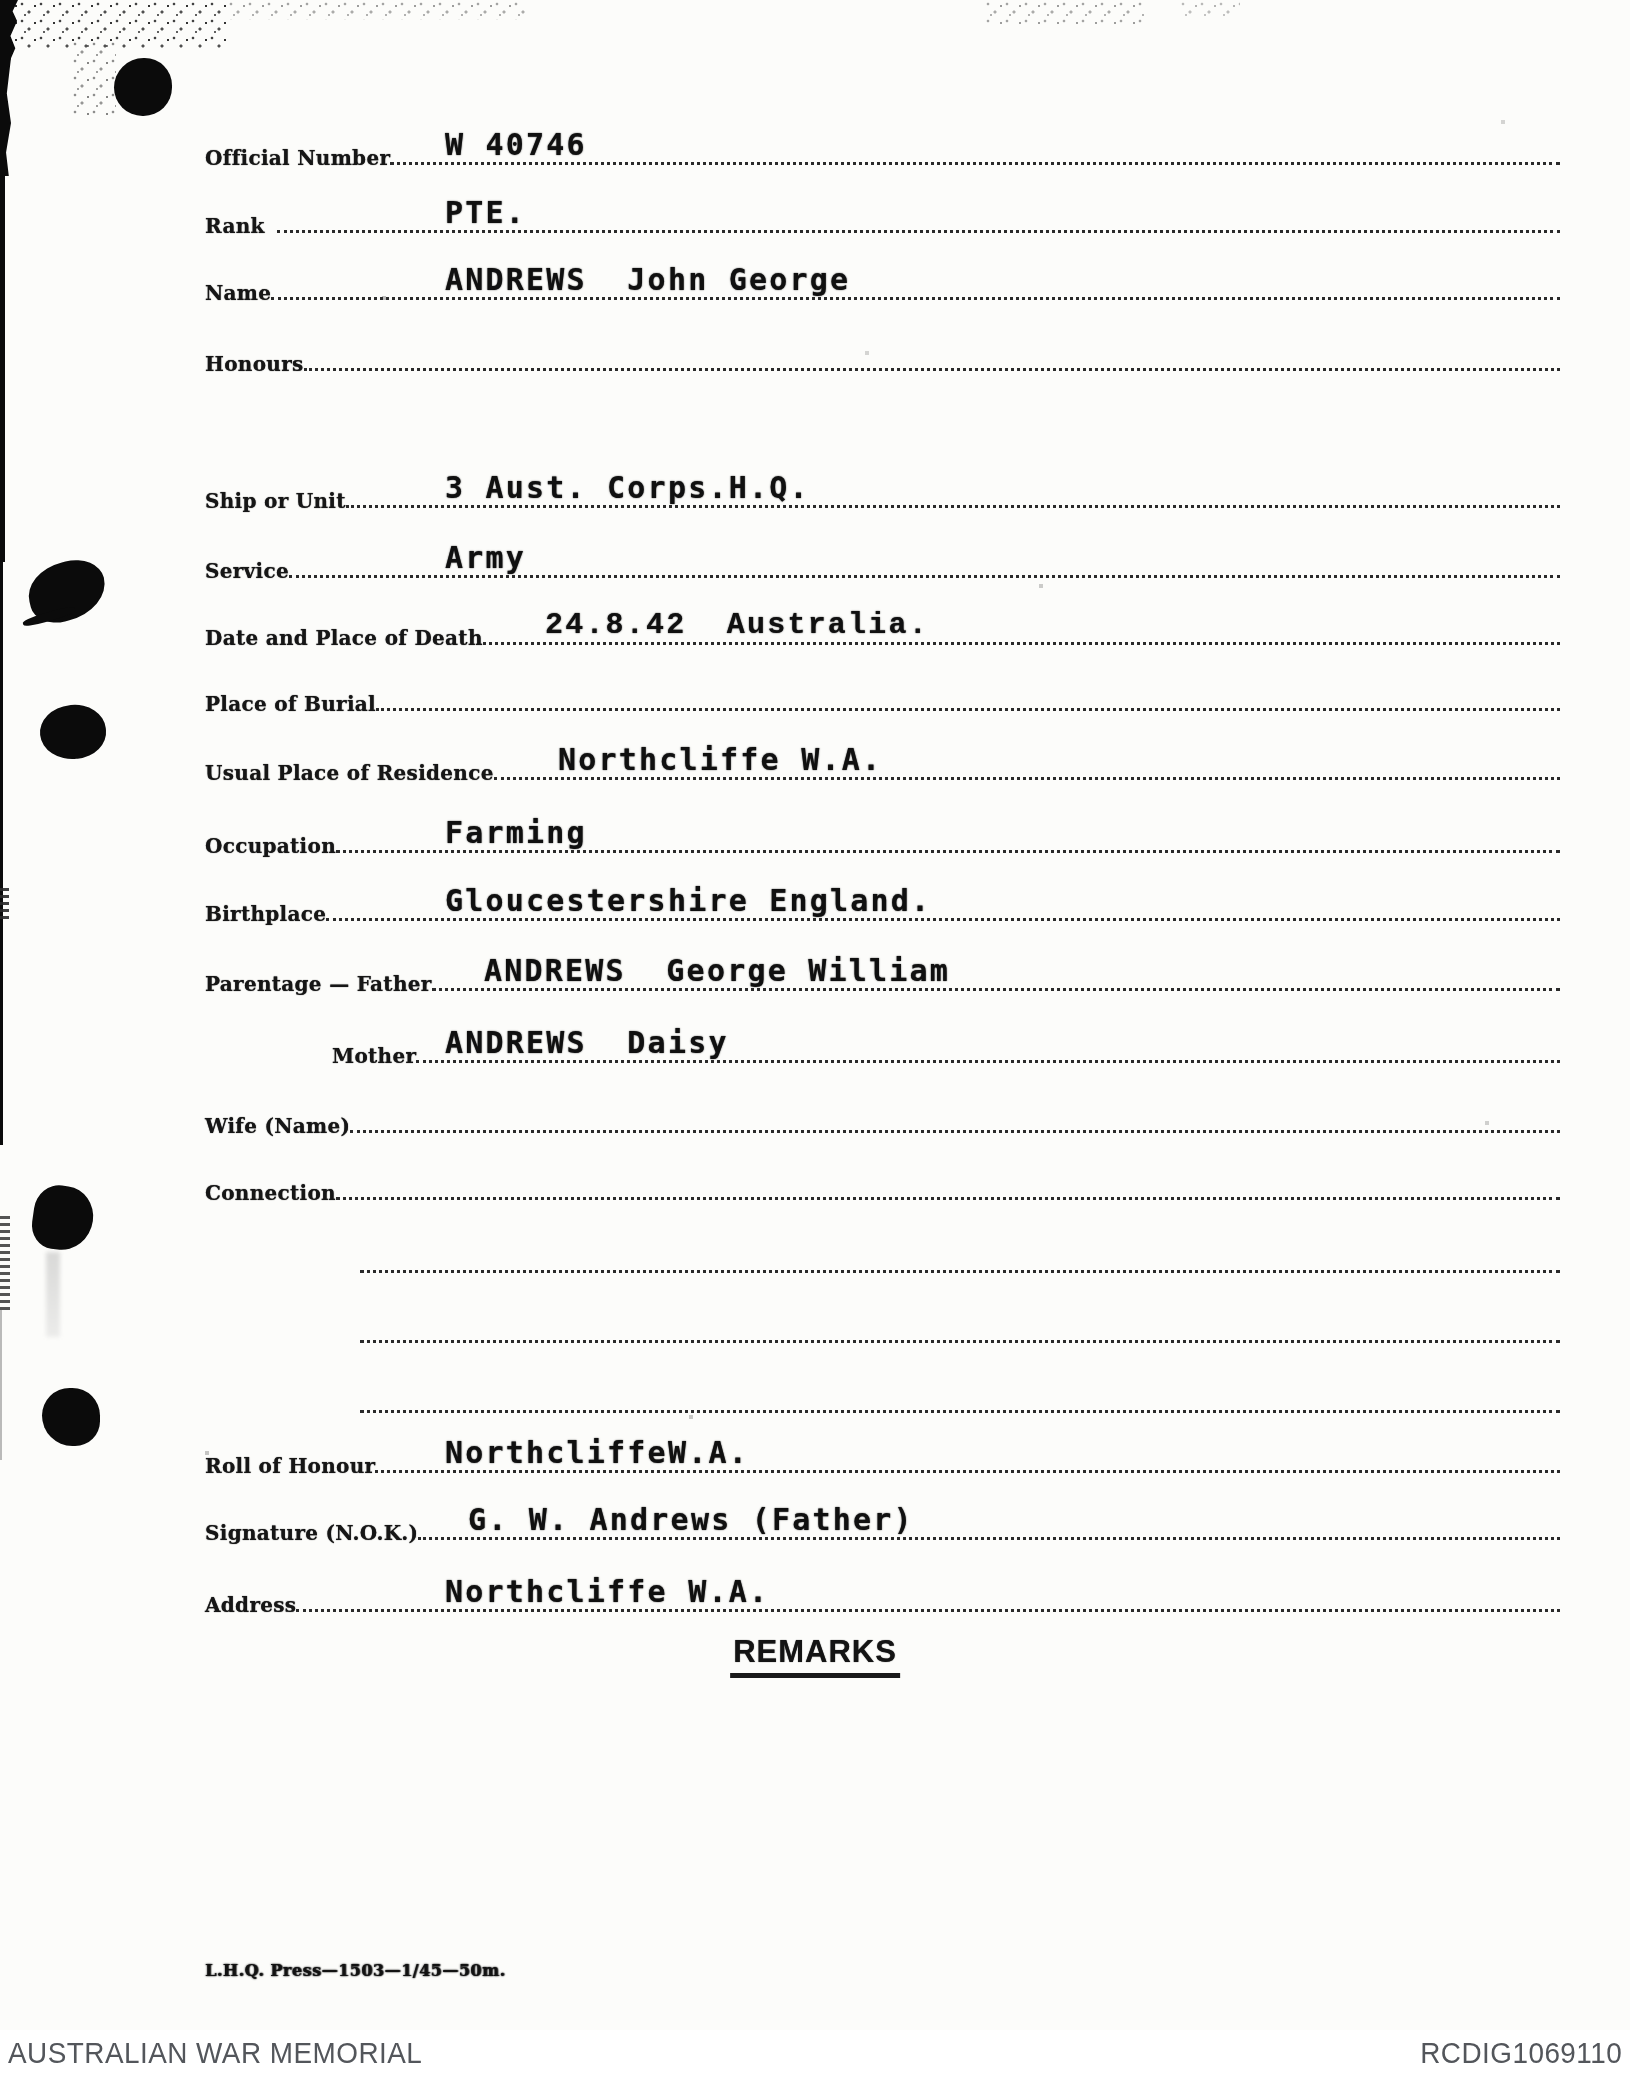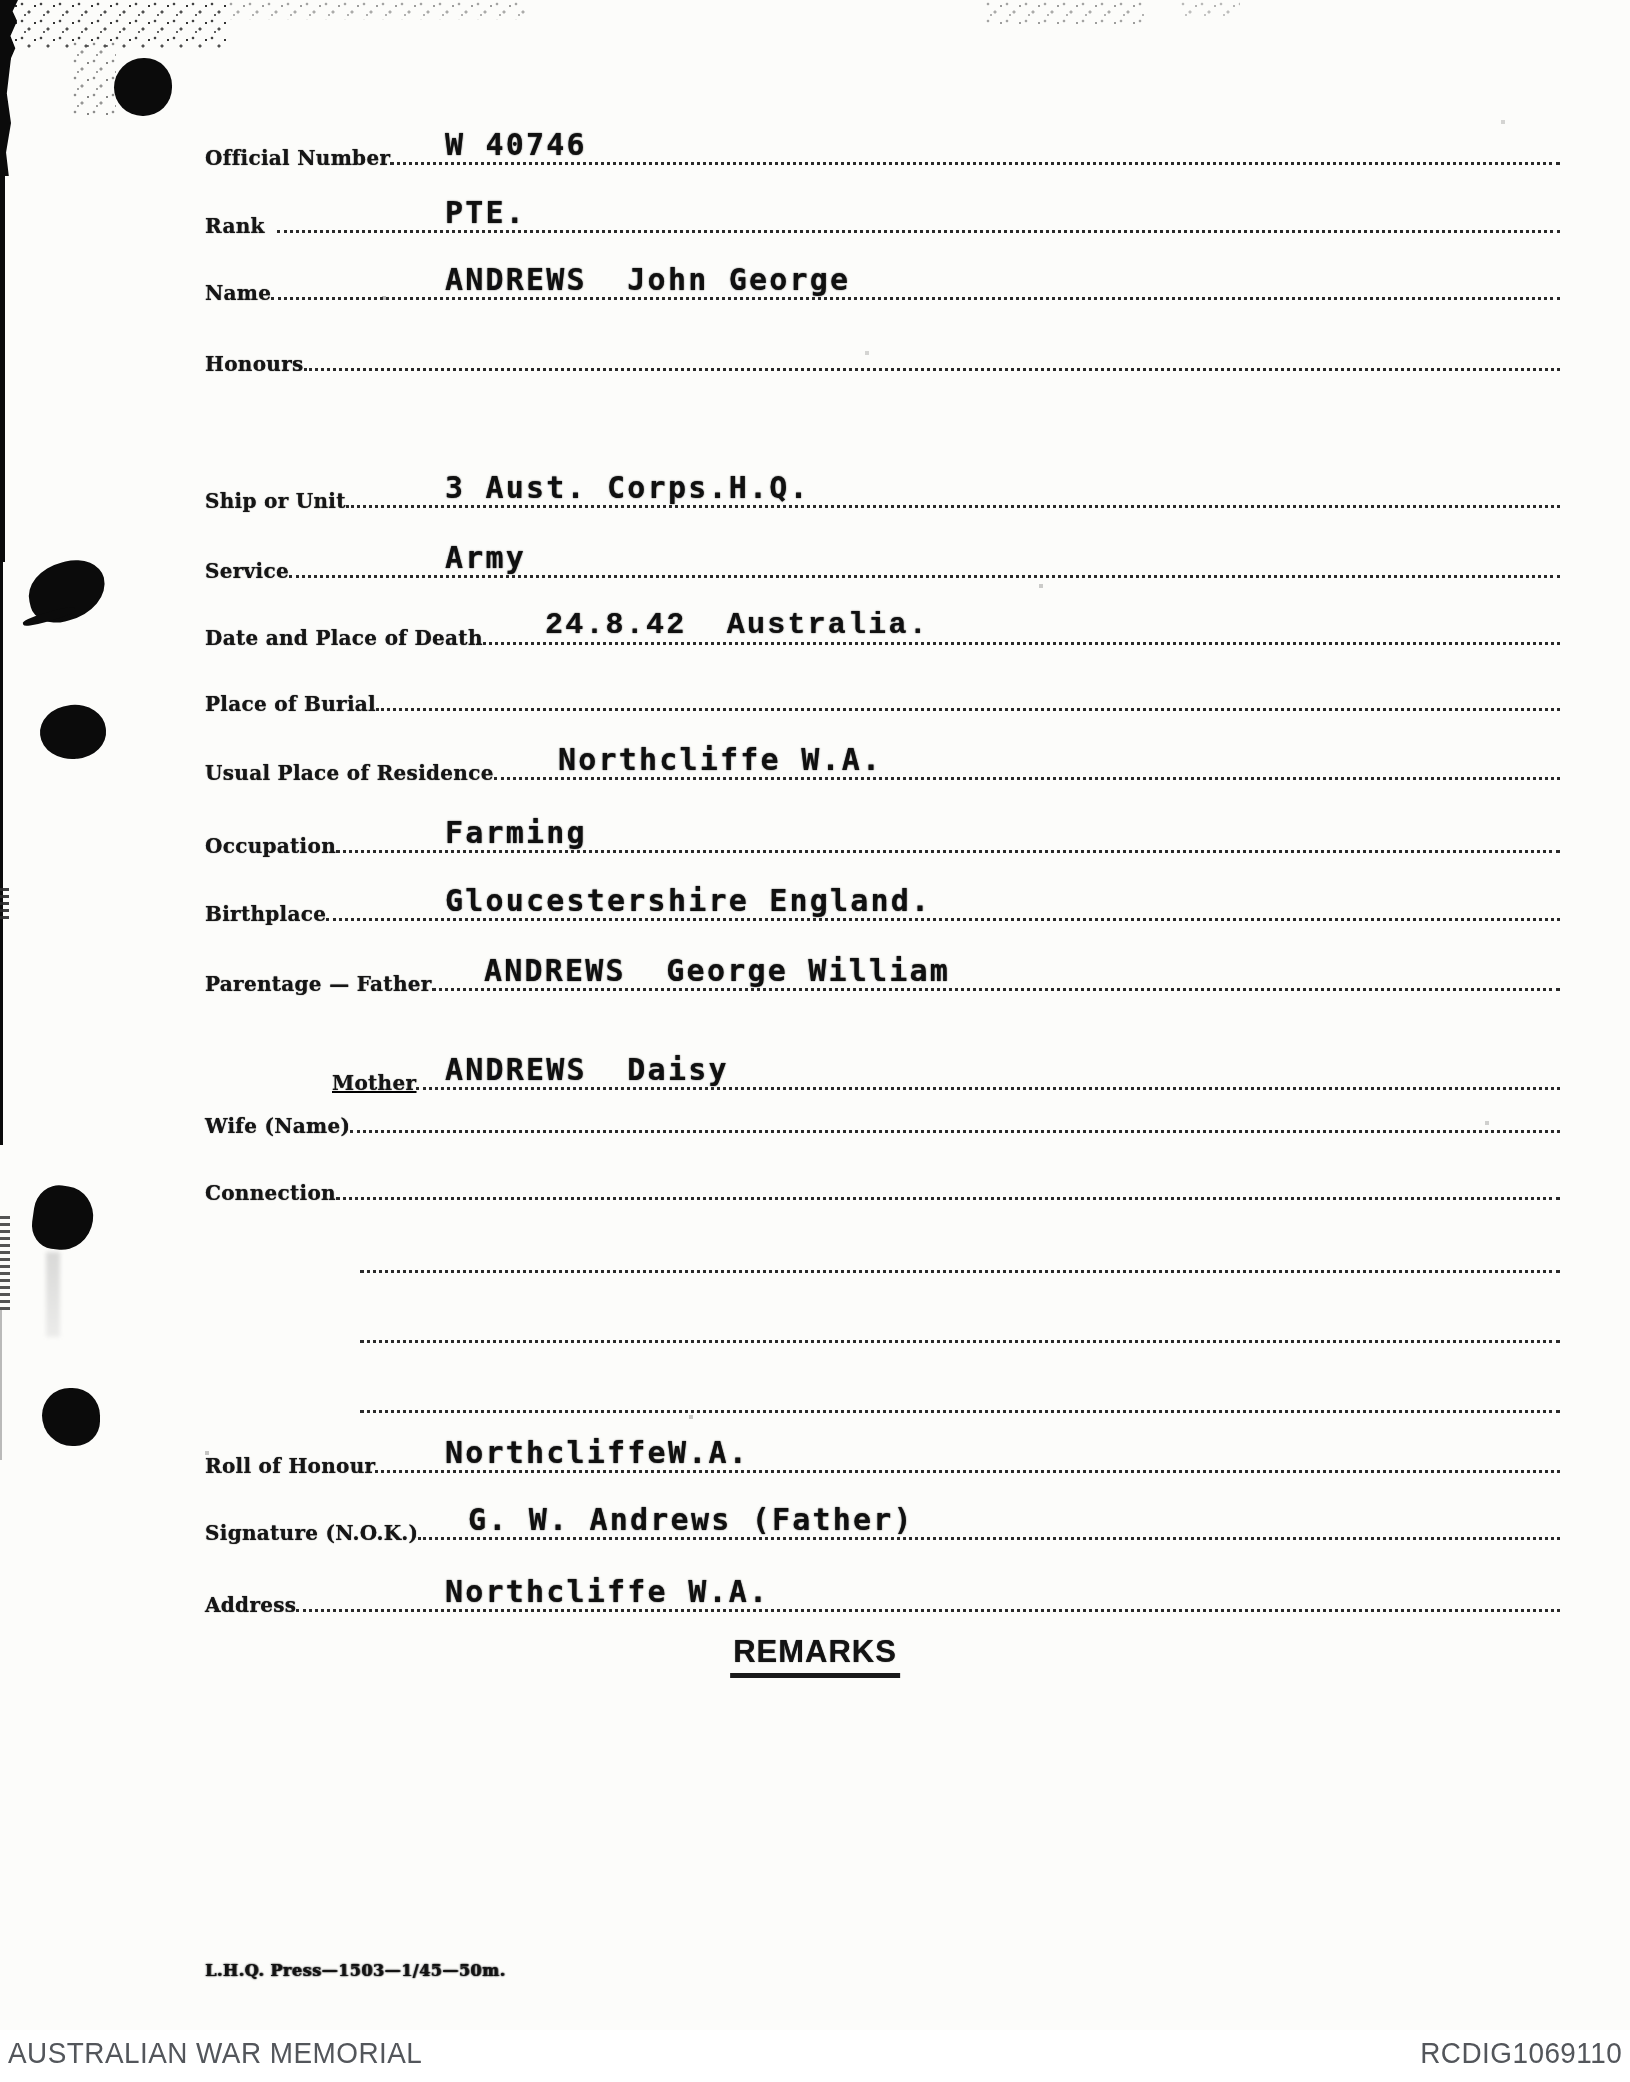--- a/index.html
+++ b/index.html
@@ -172,21 +172,21 @@
   <div class="frow" style="top:875px;">
     <span class="flabel">Birthplace</span>
     <span class="fdots"></span>
     <span class="fvalue" style="left: 240px;">Gloucestershire England.</span>
   </div>
   <div class="frow" style="top:945px;">
     <span class="flabel">Parentage — Father</span>
     <span class="fdots"></span>
     <span class="fvalue" style="left: 279px; margin-top: 36px;">ANDREWS  George William</span>
   </div>
-  <div class="frow indent" style="top:1044px;text-decoration:underline;">
+  <div class="frow indent" style="top:1017px;">
     <span class="flabel">Mother</span>
     <span class="fdots"></span>
     <span class="fvalue" style="left: 113px;">ANDREWS  Daisy</span>
   </div>
   <div class="frow" style="top:1087px;">
     <span class="flabel">Wife (Name)</span>
     <span class="fdots"></span>
     <span class="fvalue" style="left: 240px;"></span>
   </div>
   <div class="frow" style="top:1154px;">

